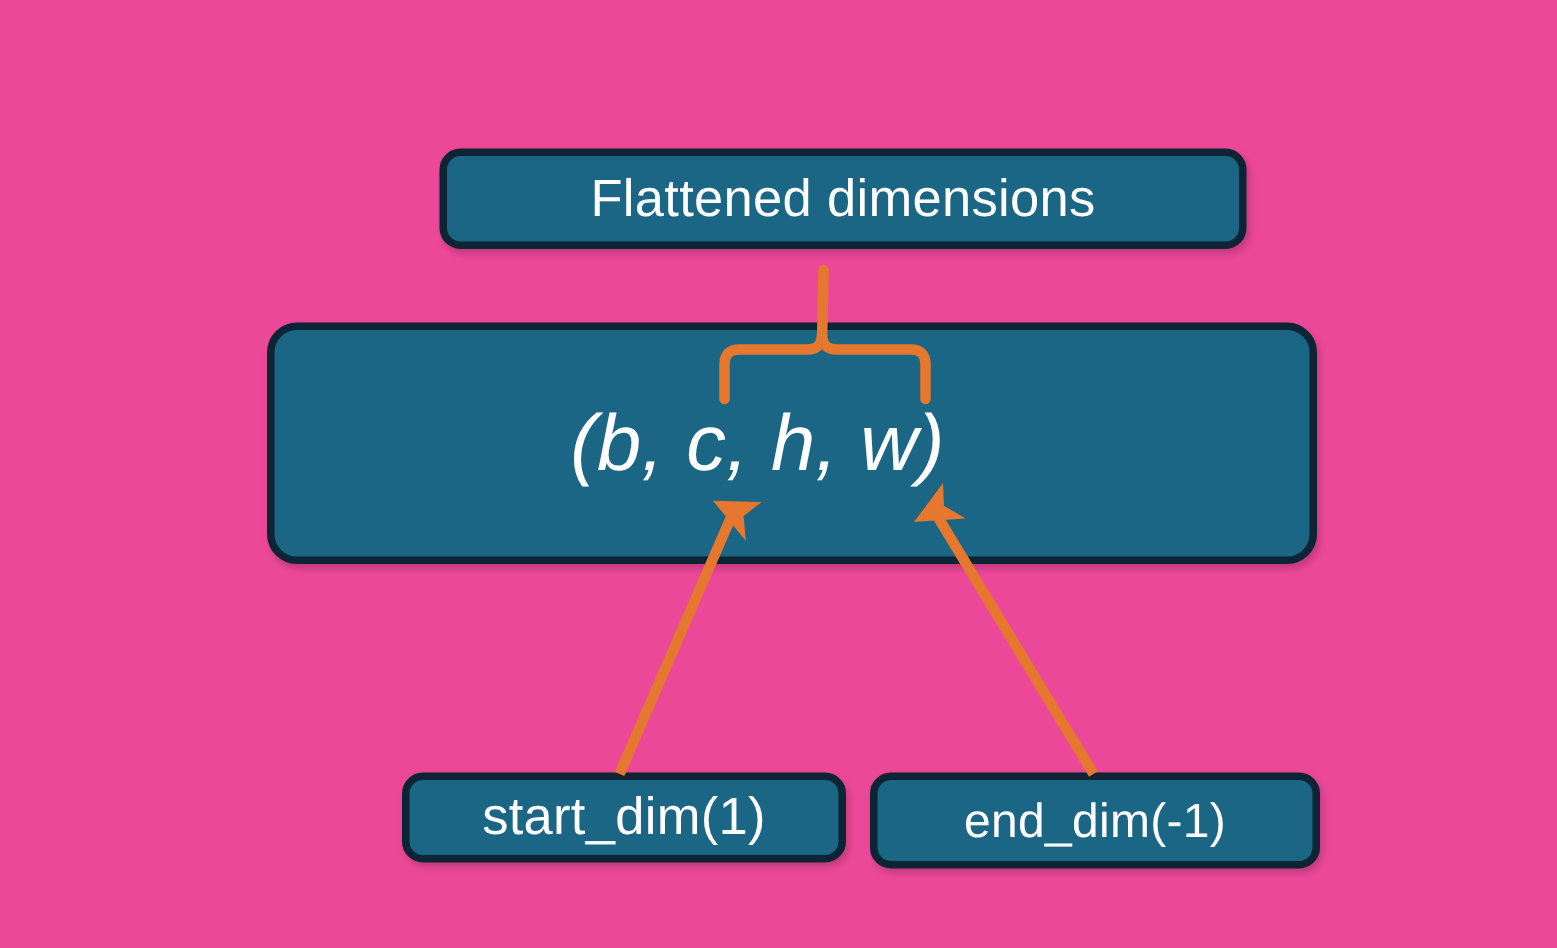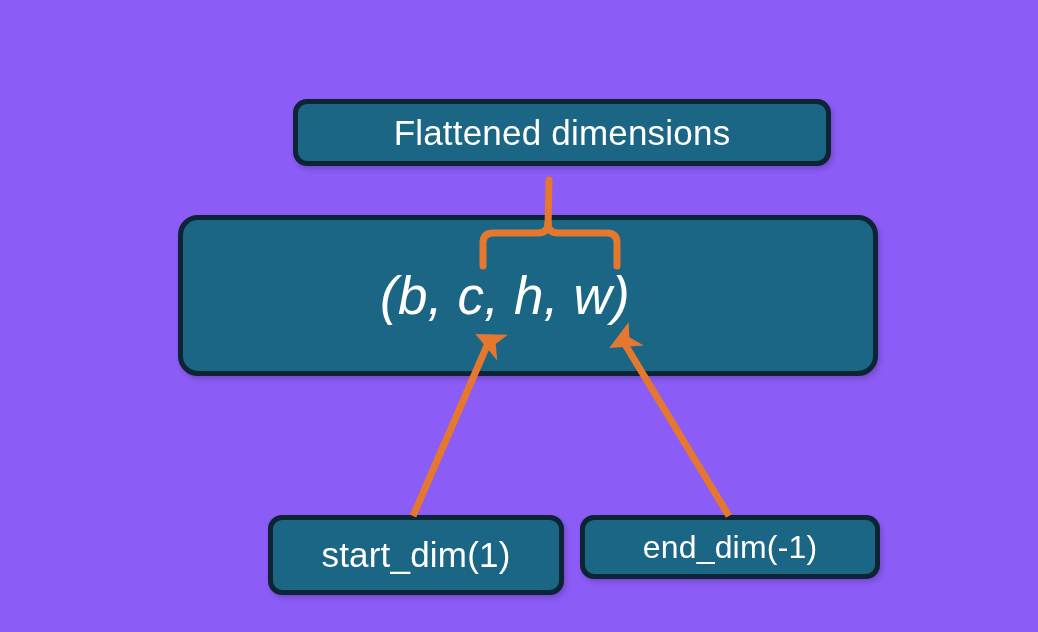--- a/index.html
+++ b/index.html
@@ -10,21 +10,21 @@
   body {
     width: 1038px;
     height: 632px;
     overflow: hidden;
     font-family: "Liberation Sans", sans-serif;
   }
   #canvas {
     position: relative;
     width: 1038px;
     height: 632px;
-    background: #8b5cf6;
+    background: #ec4899;
   }
   .node {
     position: absolute;
     box-sizing: border-box;
     background: #1b6585;
     border: 5px solid #0c2433;
     border-radius: 14px;
     display: flex;
     align-items: center;
     justify-content: center;
@@ -59,21 +59,21 @@
     justify-content: center;
     font-size: 53px;
     color: #ffffff;
     transform: translateX(-23px);
     font-style: italic;
   }
   #node-start-dim {
     left: 268px;
     top: 515px;
     width: 296px;
-    height: 80px;
+    height: 60px;
     font-size: 35px;
   }
   #node-end-dim {
     left: 580px;
     top: 515px;
     width: 300px;
     height: 64px;
     font-size: 32px;
   }
   #overlay {

